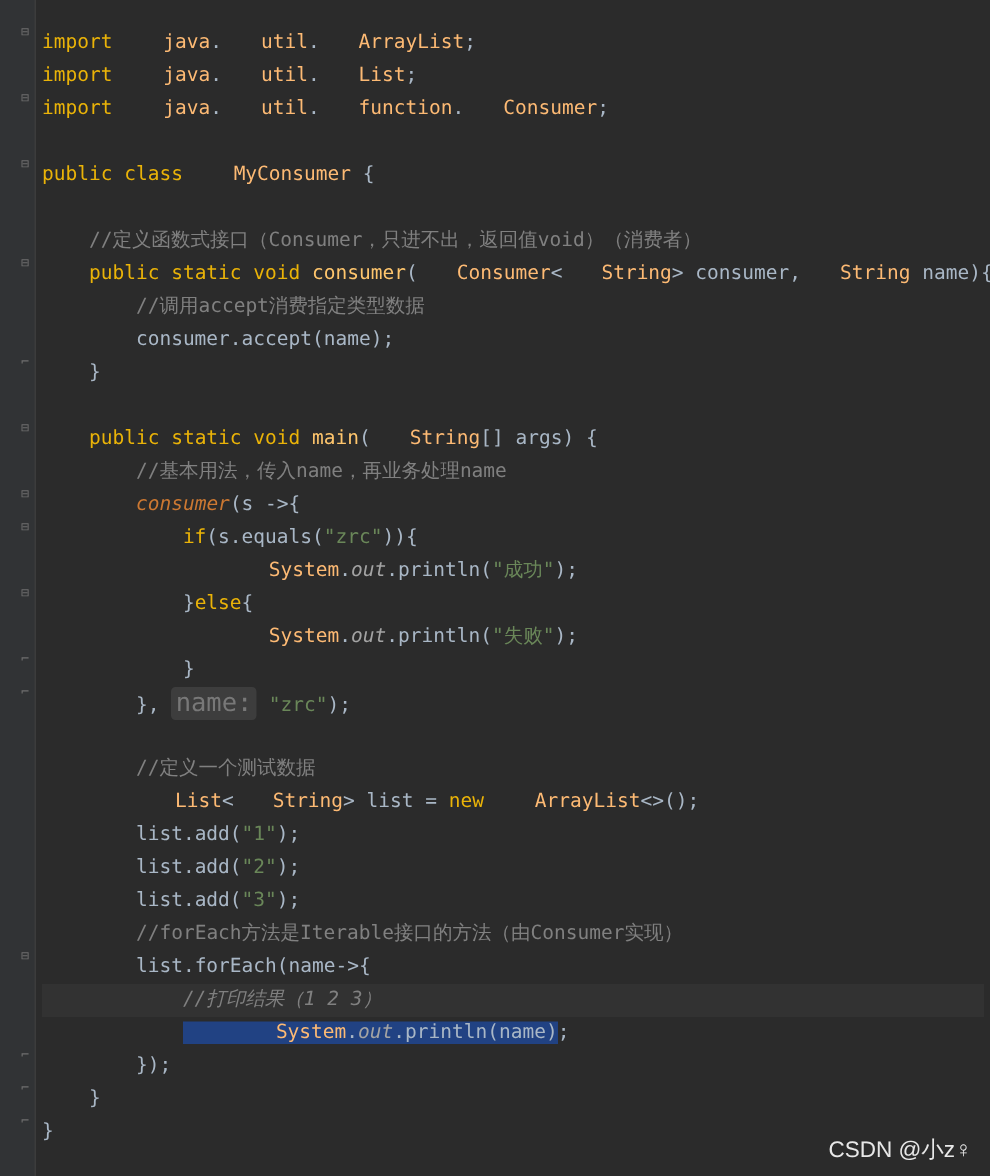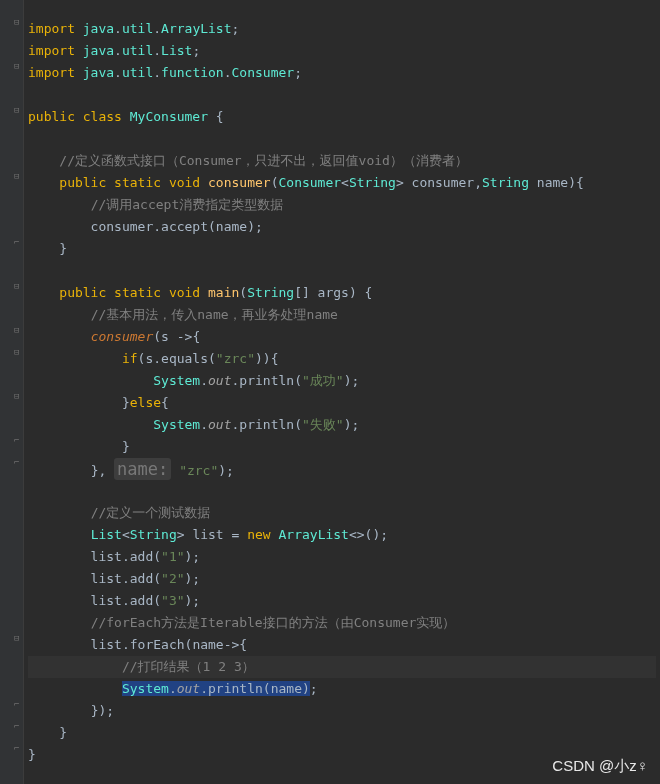--- a/index.html
+++ b/index.html
@@ -43,31 +43,32 @@
       padding: 18px 4px 0 4px;
       line-height: 22px;
       white-space: pre;
       overflow: hidden;
     }
     .line {
       height: 22px;
     }
     .line.highlight {
       background: #323232;
+      font-style: italic;
     }
     .kw { color: #eab308; }
     .str { color: #6a8759; }
-    .cls { color: #5eead4; }
+    .cls { color: #fdba74; margin-left: 26px; }
     .method { color: #ffc66d; }
     .field { color: #a3a3a3; font-style: italic; }
     .comment { color: #808080; }
     .hint { color: #787878; background: #3d3d3d; padding: 1px 3px; border-radius: 3px; font-size: 17px; }
     .punct { color: #a9b7c6; }
     .lambda { color: #cc7832; font-style: italic; }
-    .selected { background: #214283; }
+    .selected { background: #214283; padding-left: 36px; }
     .watermark {
       position: absolute;
       bottom: 8px;
       right: 12px;
       color: #e8e8e8;
       font-size: 15px;
       font-family: sans-serif;
     }
   </style>
 </head>

